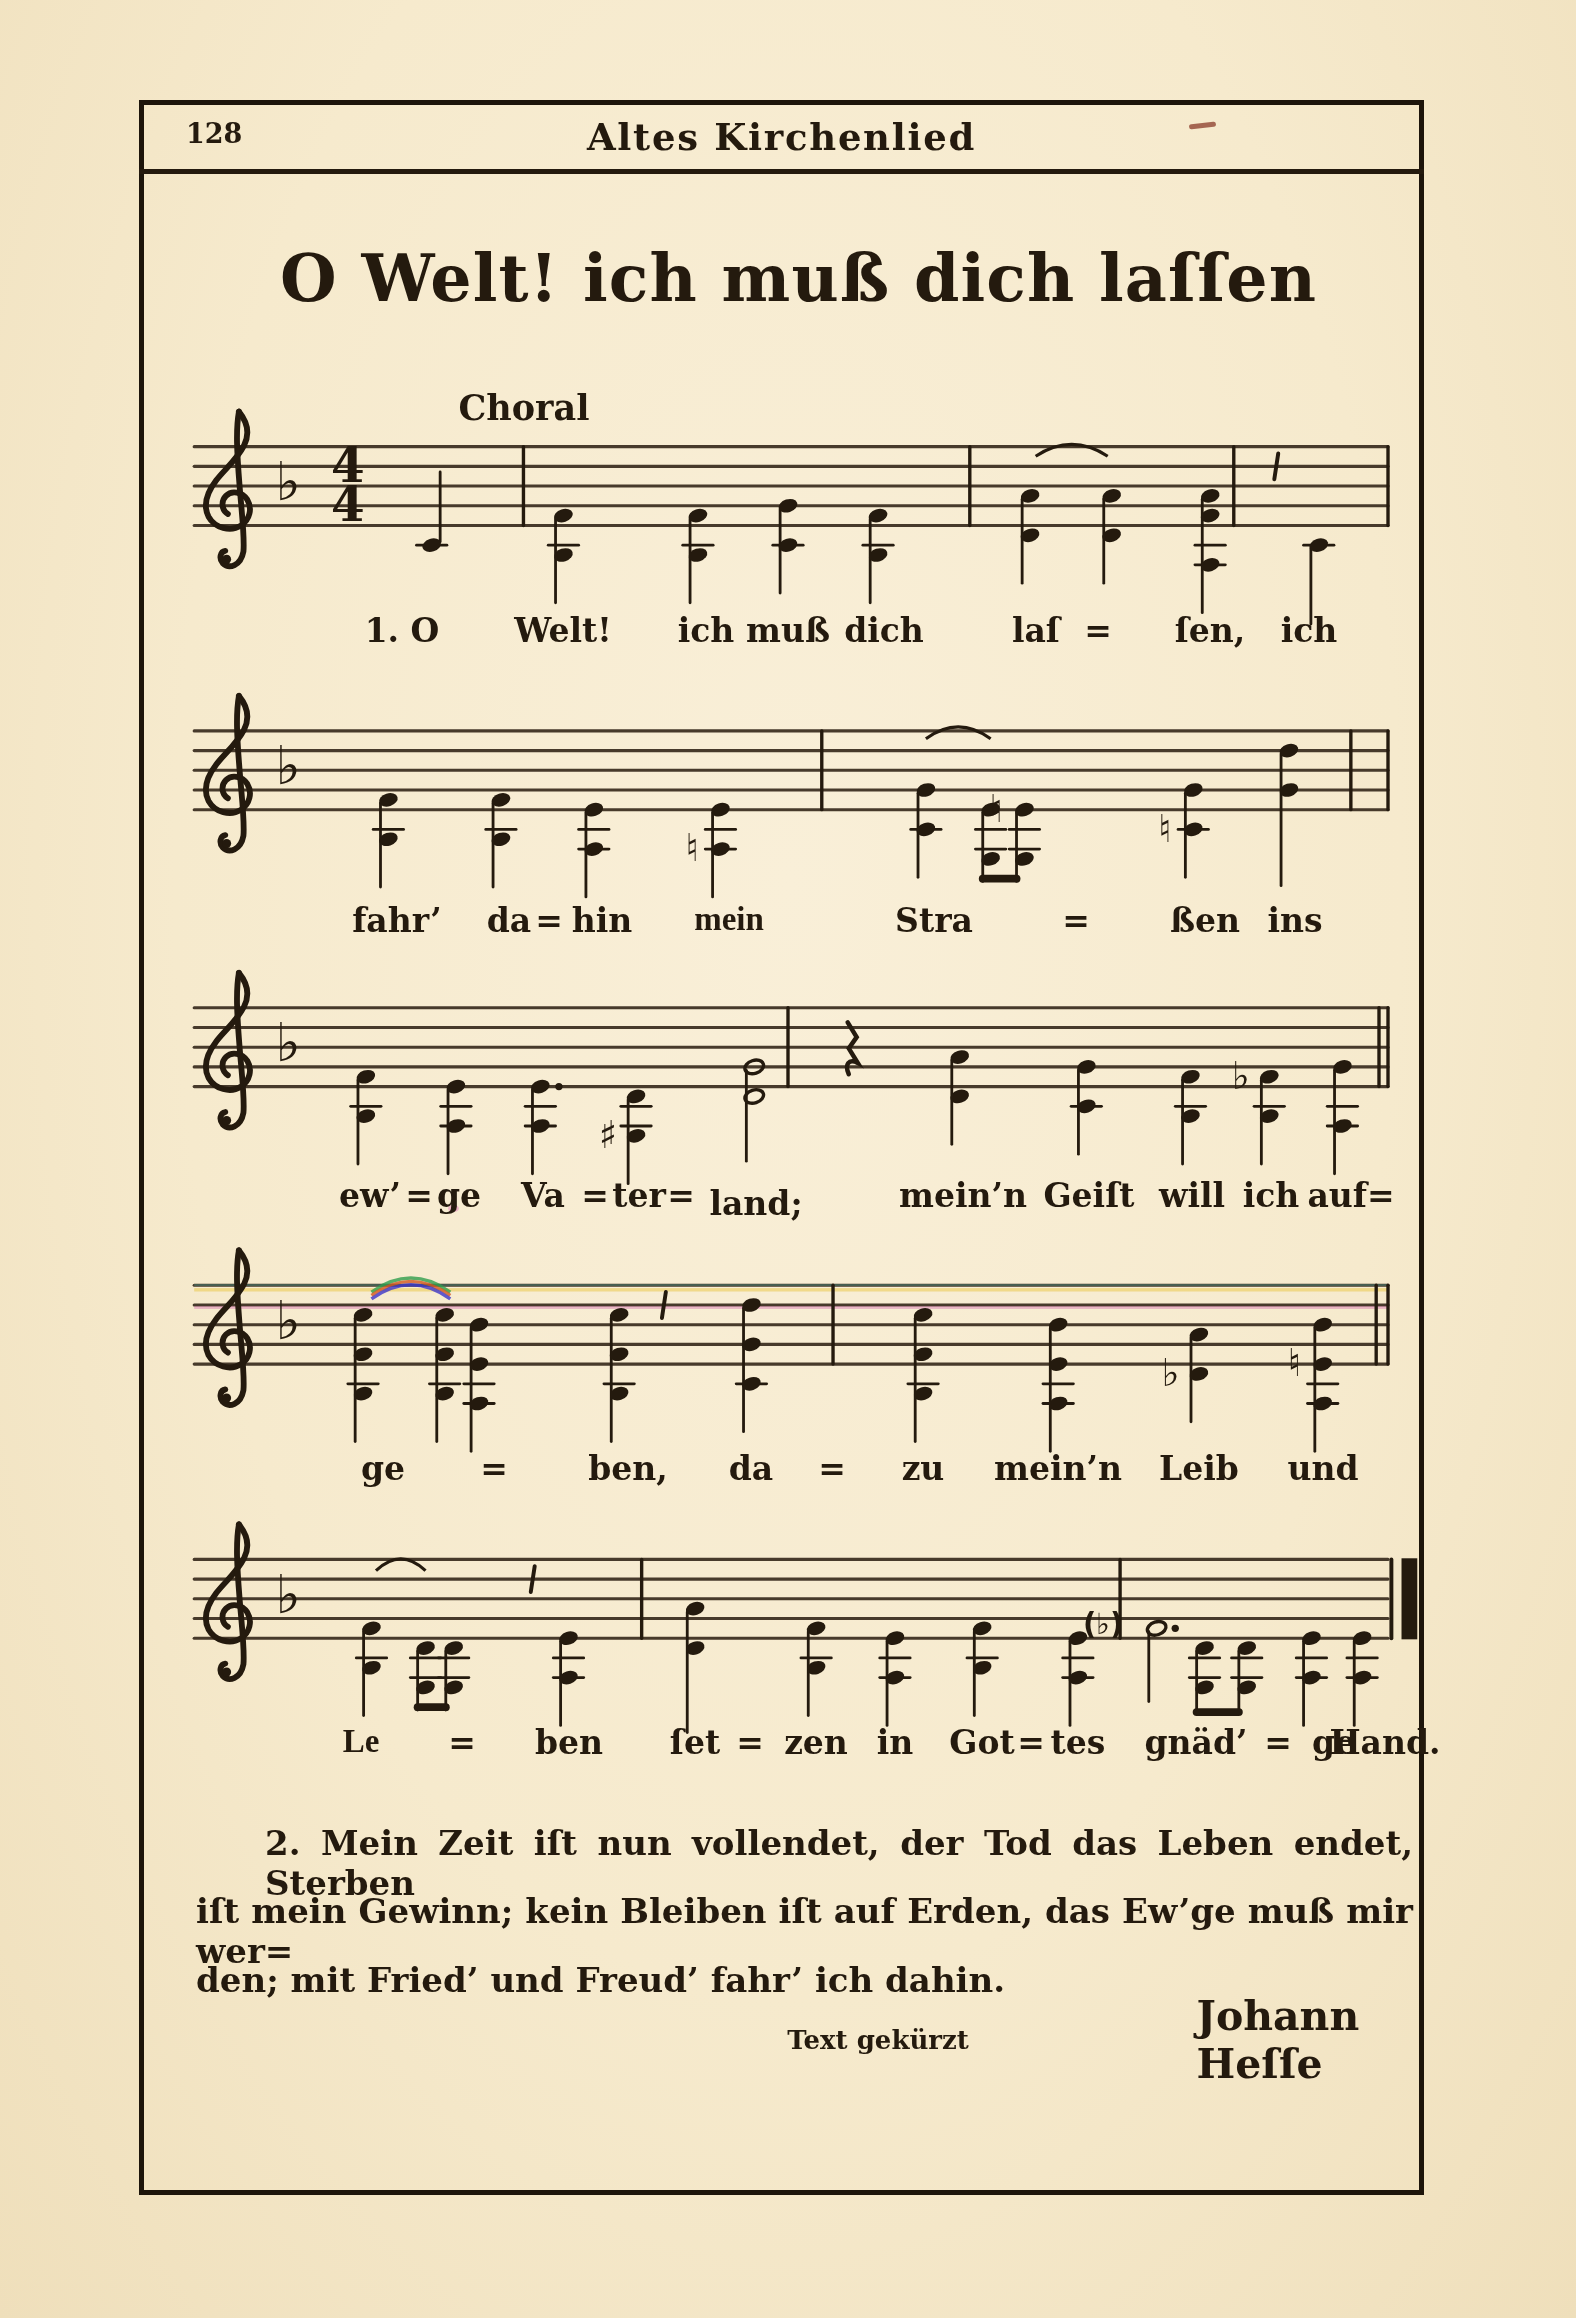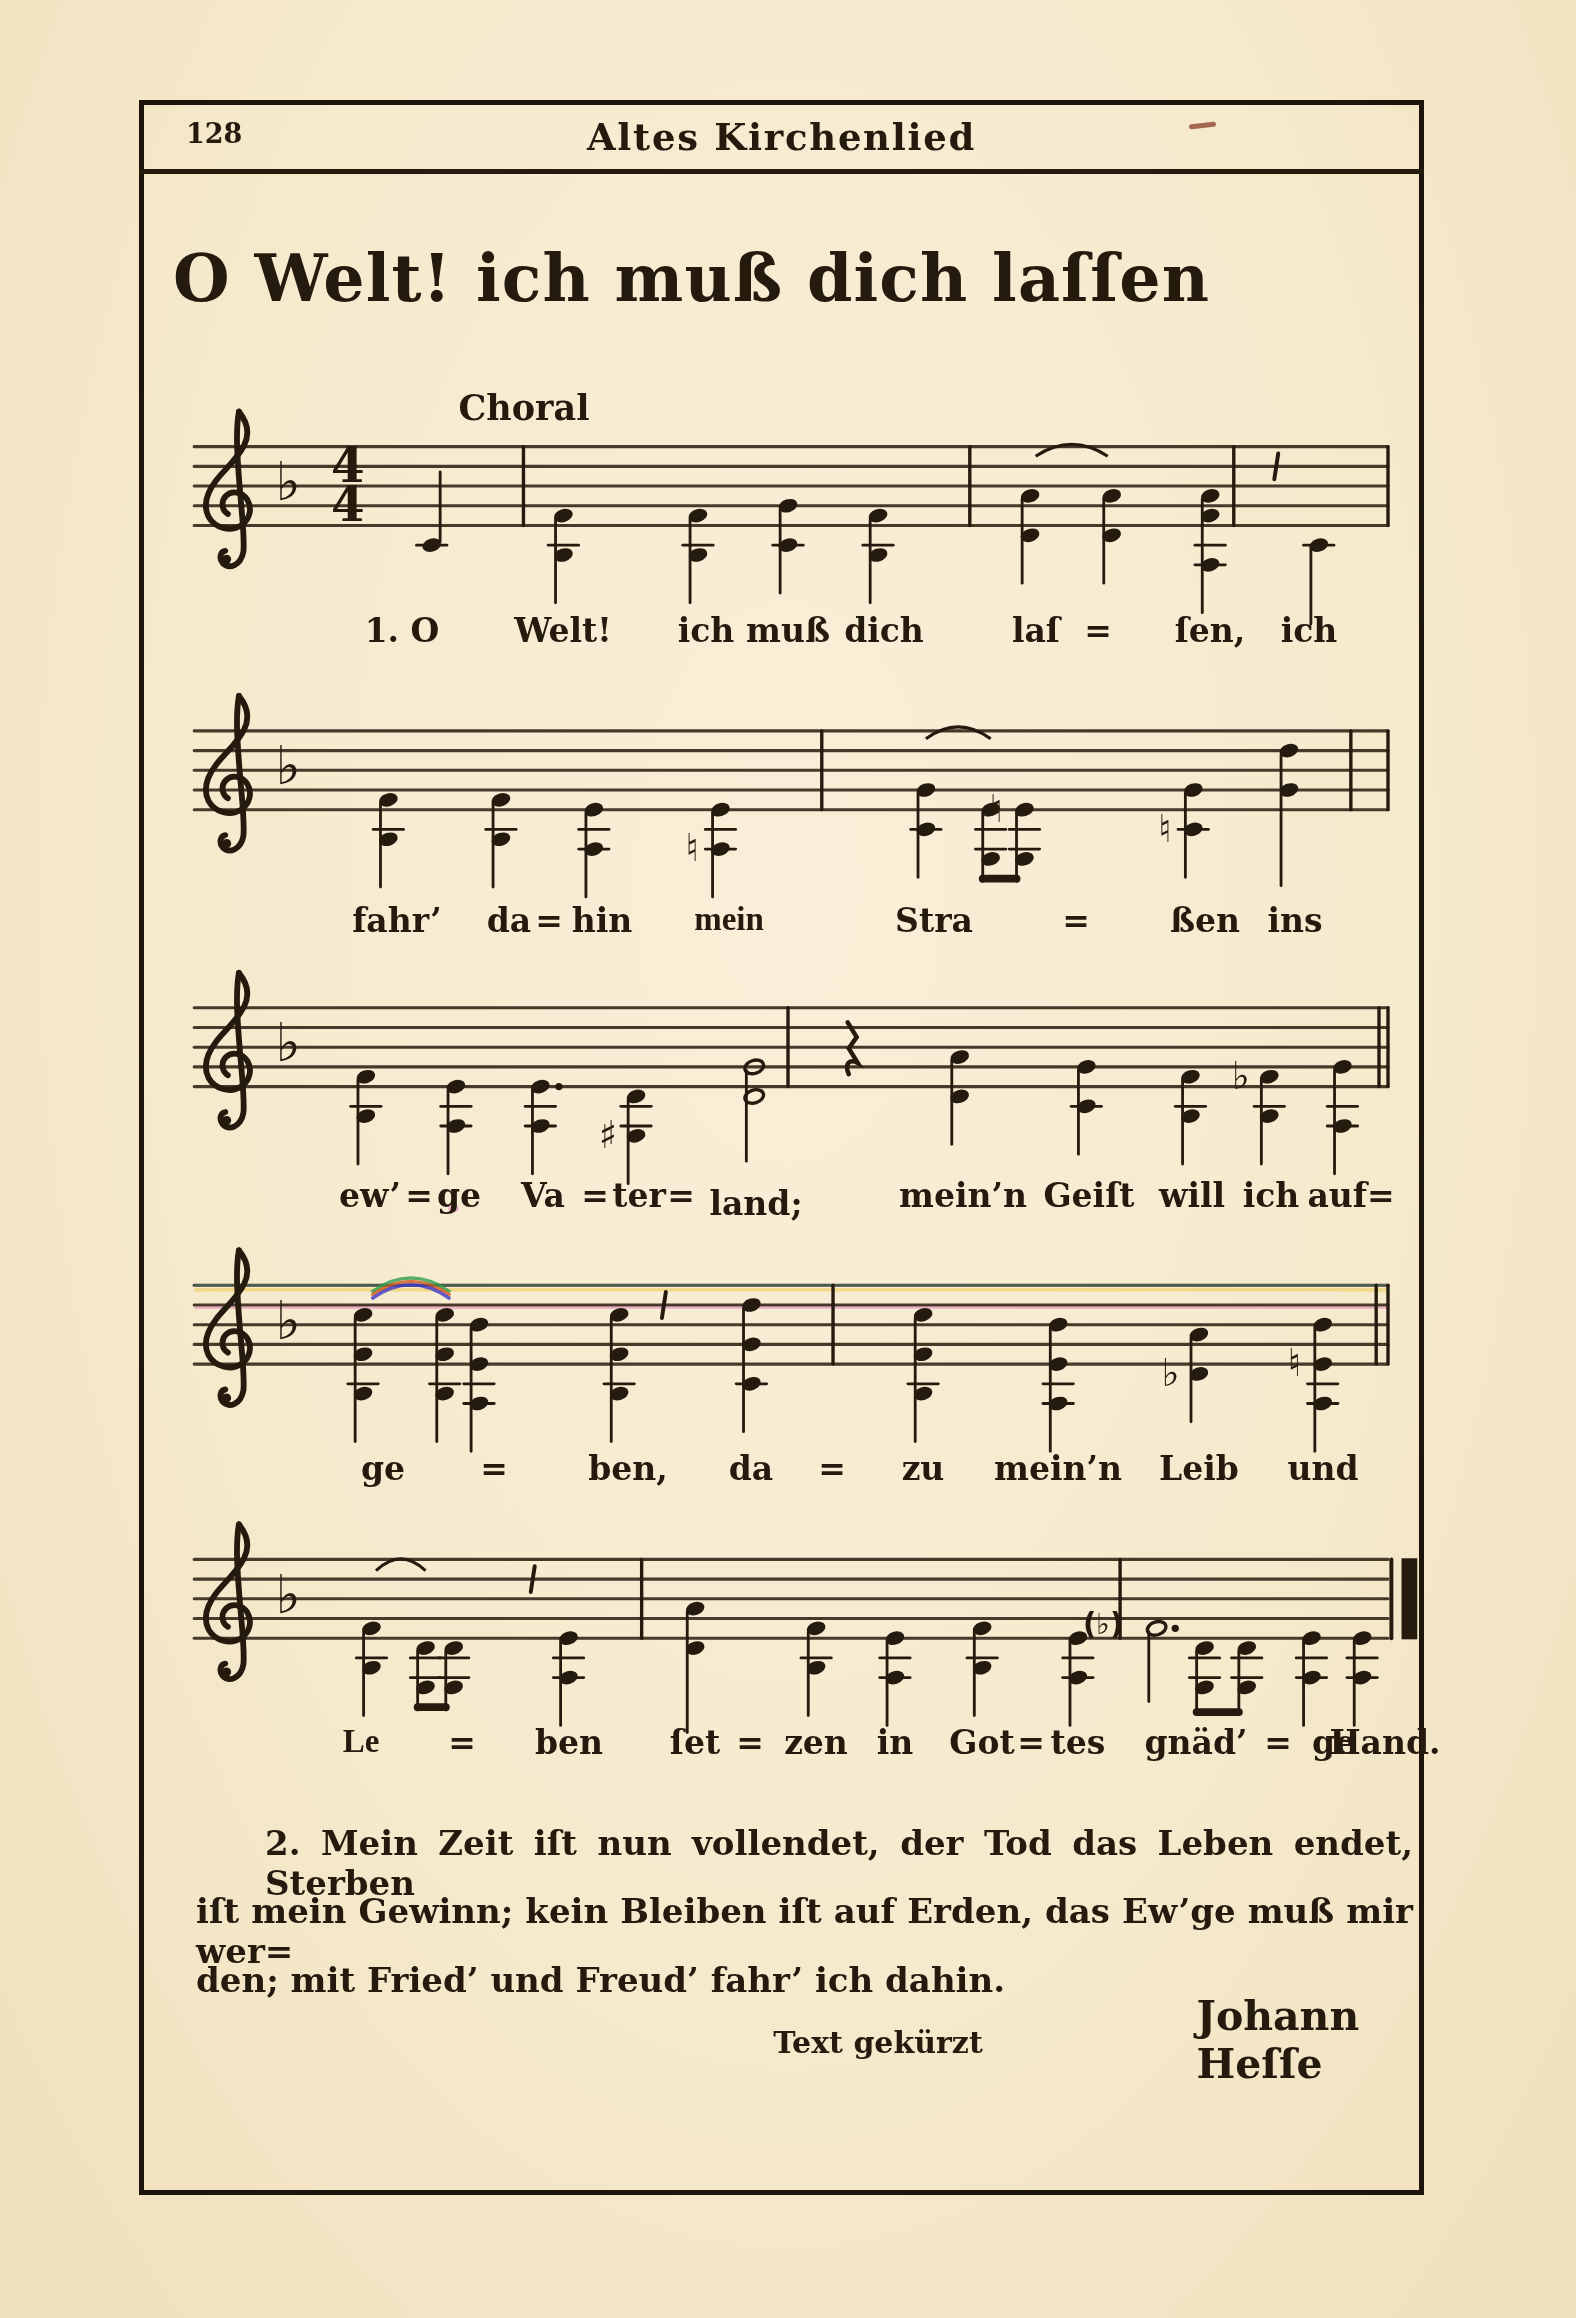--- a/index.html
+++ b/index.html
@@ -10,32 +10,32 @@
   .frame{position:absolute;left:139px;top:100px;width:1285px;height:2095px;
          border:5.6px solid #1d150b;box-sizing:border-box;}
   .page-number{position:absolute;left:186px;top:118px;font-size:27px;font-weight:bold;}
   .running-header{position:absolute;left:139px;top:115px;width:1285px;text-align:center;
                   font-size:37px;font-weight:bold;letter-spacing:1.7px;}
   .header-rule{position:absolute;left:139px;top:169px;width:1285px;height:5px;background:#241a0e;}
   .red-dash{position:absolute;left:1189px;top:123px;width:27px;height:5px;background:#8a3a28;
             opacity:.75;border-radius:2.8px;transform:rotate(-6deg);}
   .pink-smudge{position:absolute;left:448px;top:1205px;width:11.3px;height:7.3px;background:#e070b8;
                opacity:.45;border-radius:50%;}
-  .title{position:absolute;left:139px;top:240px;width:1285px;text-align:left;padding-left:34px;
+  .title{position:absolute;left:139px;top:240px;width:1285px;text-align:center;padding-left:34px;
          box-sizing:border-box;font-size:65px;font-weight:bold;letter-spacing:1.1px;}
   .tempo-label{position:absolute;left:524px;top:387px;transform:translateX(-50%);
                font-size:35px;font-weight:bold;}
   .music-svg{position:absolute;left:0;top:0;}
   .lyrics-line{position:absolute;left:0;width:1576px;height:51px;}
   .syl{position:absolute;top:0;transform:translateX(-50%);white-space:nowrap;
        font-size:33px;font-weight:bold;}
   .verse-line{position:absolute;font-size:34px;font-weight:bold;white-space:nowrap;}
   .verse-line.justified{white-space:normal;text-align:justify;text-align-last:justify;}
   .credit-note{position:absolute;left:878px;top:2025px;transform:translateX(-50%);
-               font-size:30px;font-weight:bold;}
+               font-size:26px;font-weight:bold;}
   .author{position:absolute;left:1323px;top:1992px;transform:translateX(-50%);
           font-size:41px;font-weight:bold;}
 </style>
 </head>
 <body>
 
 <div class="page">
   <div class="frame"></div>
   <div class="red-dash"></div>
   <div class="pink-smudge"></div>

